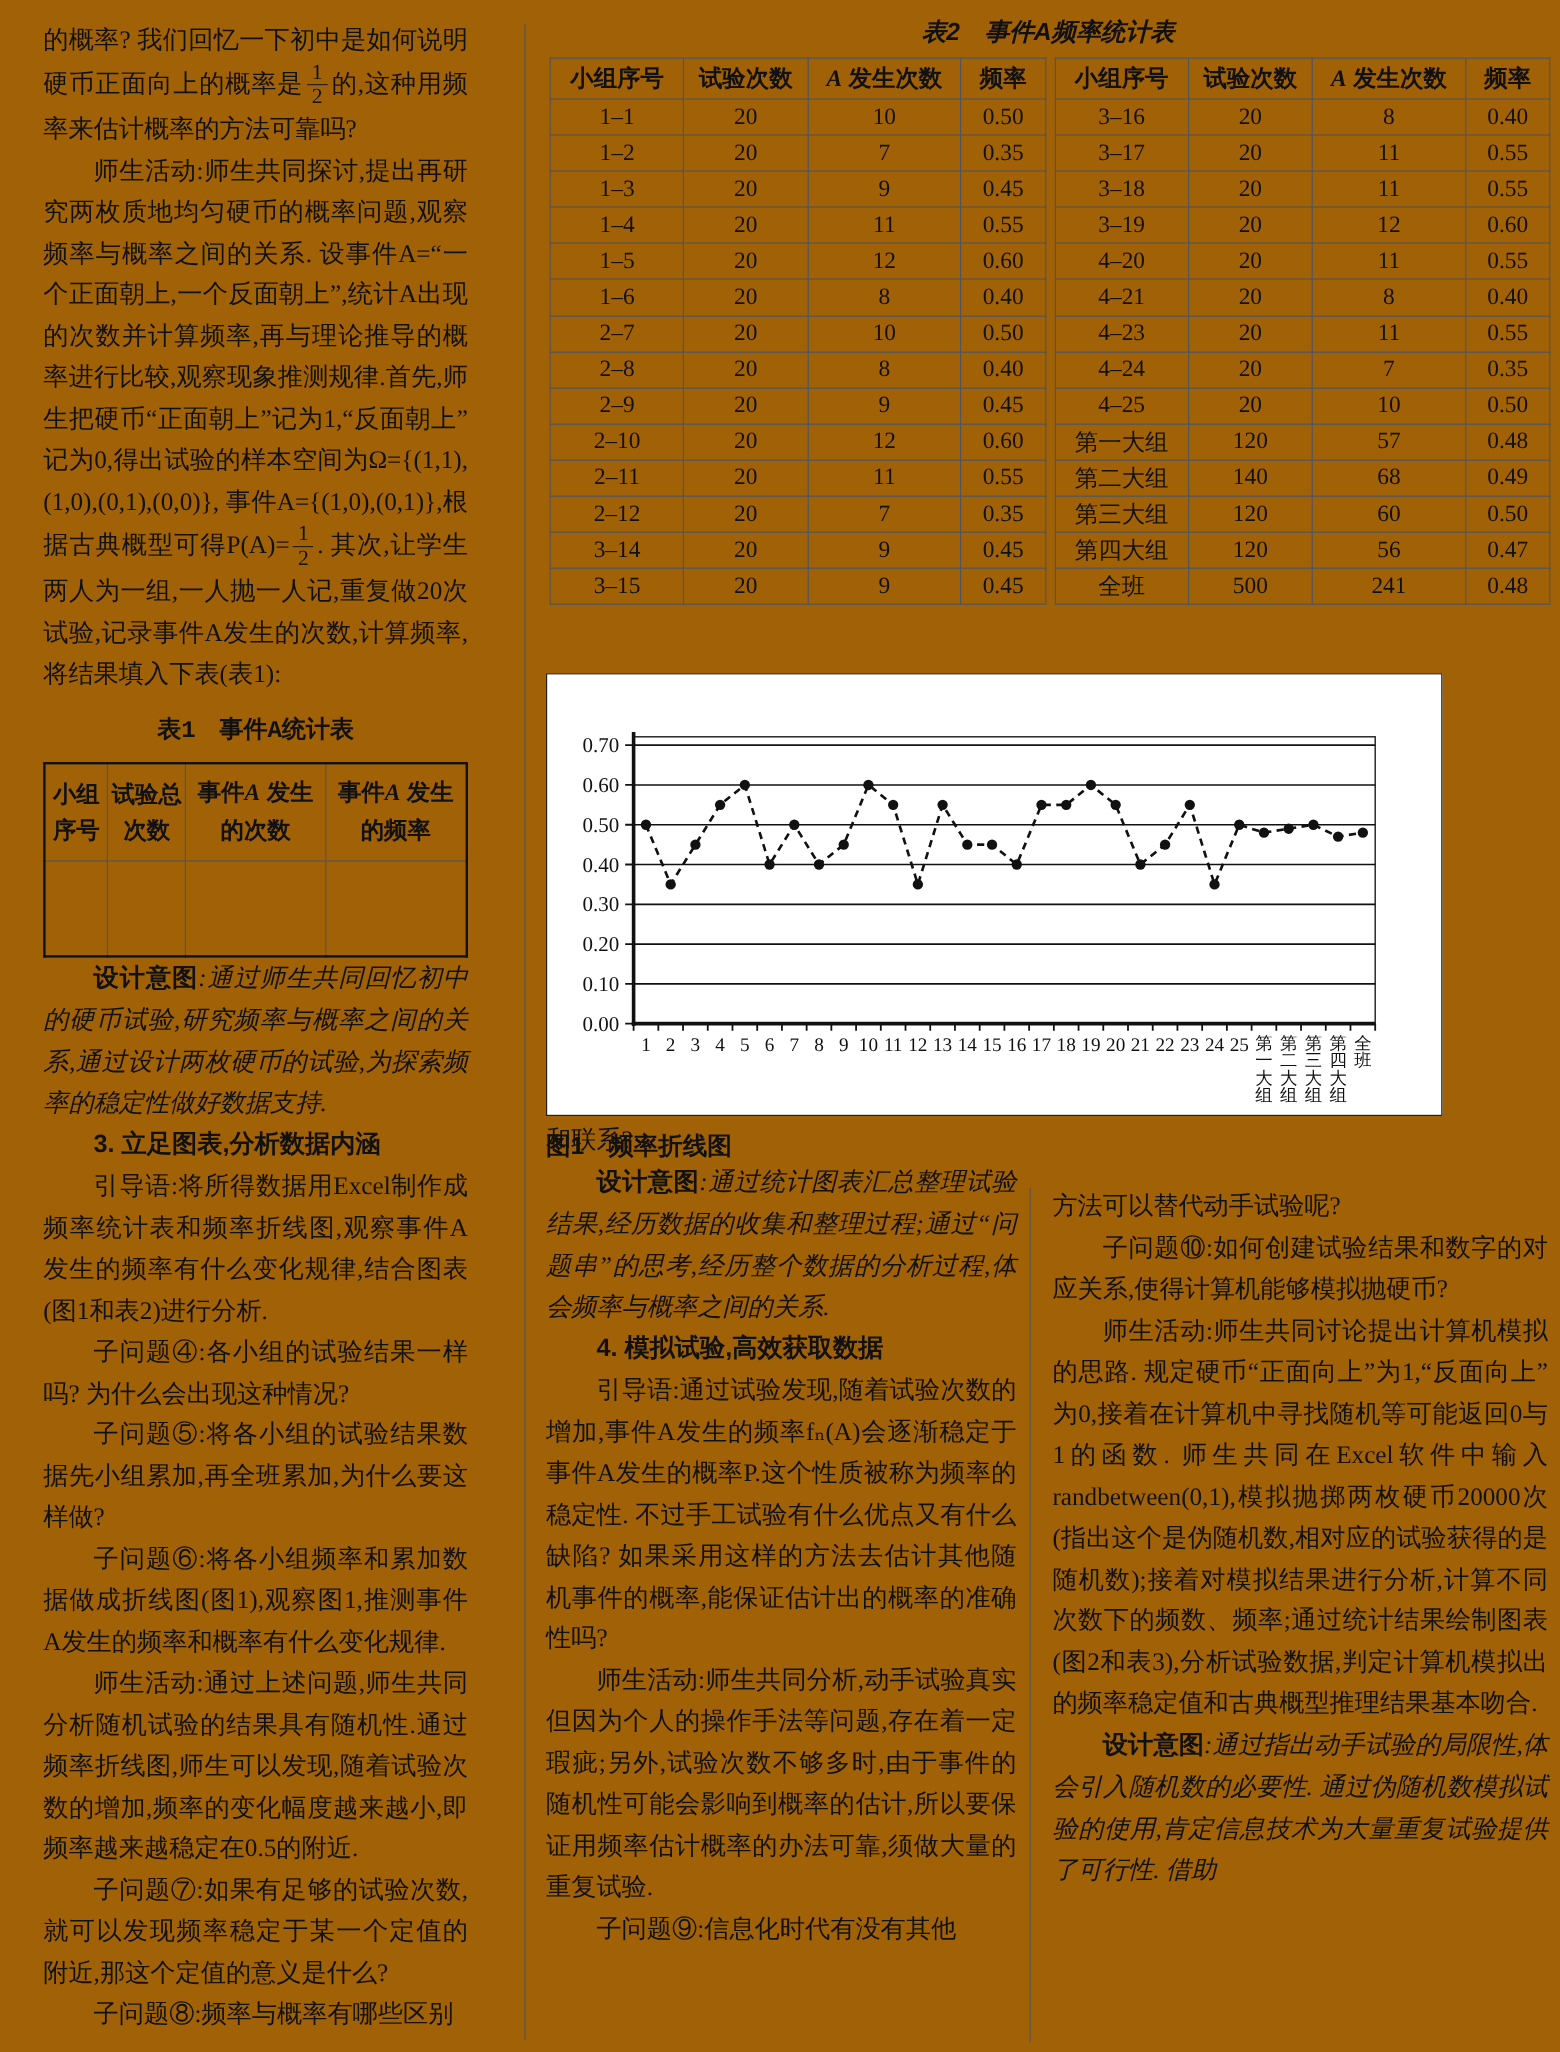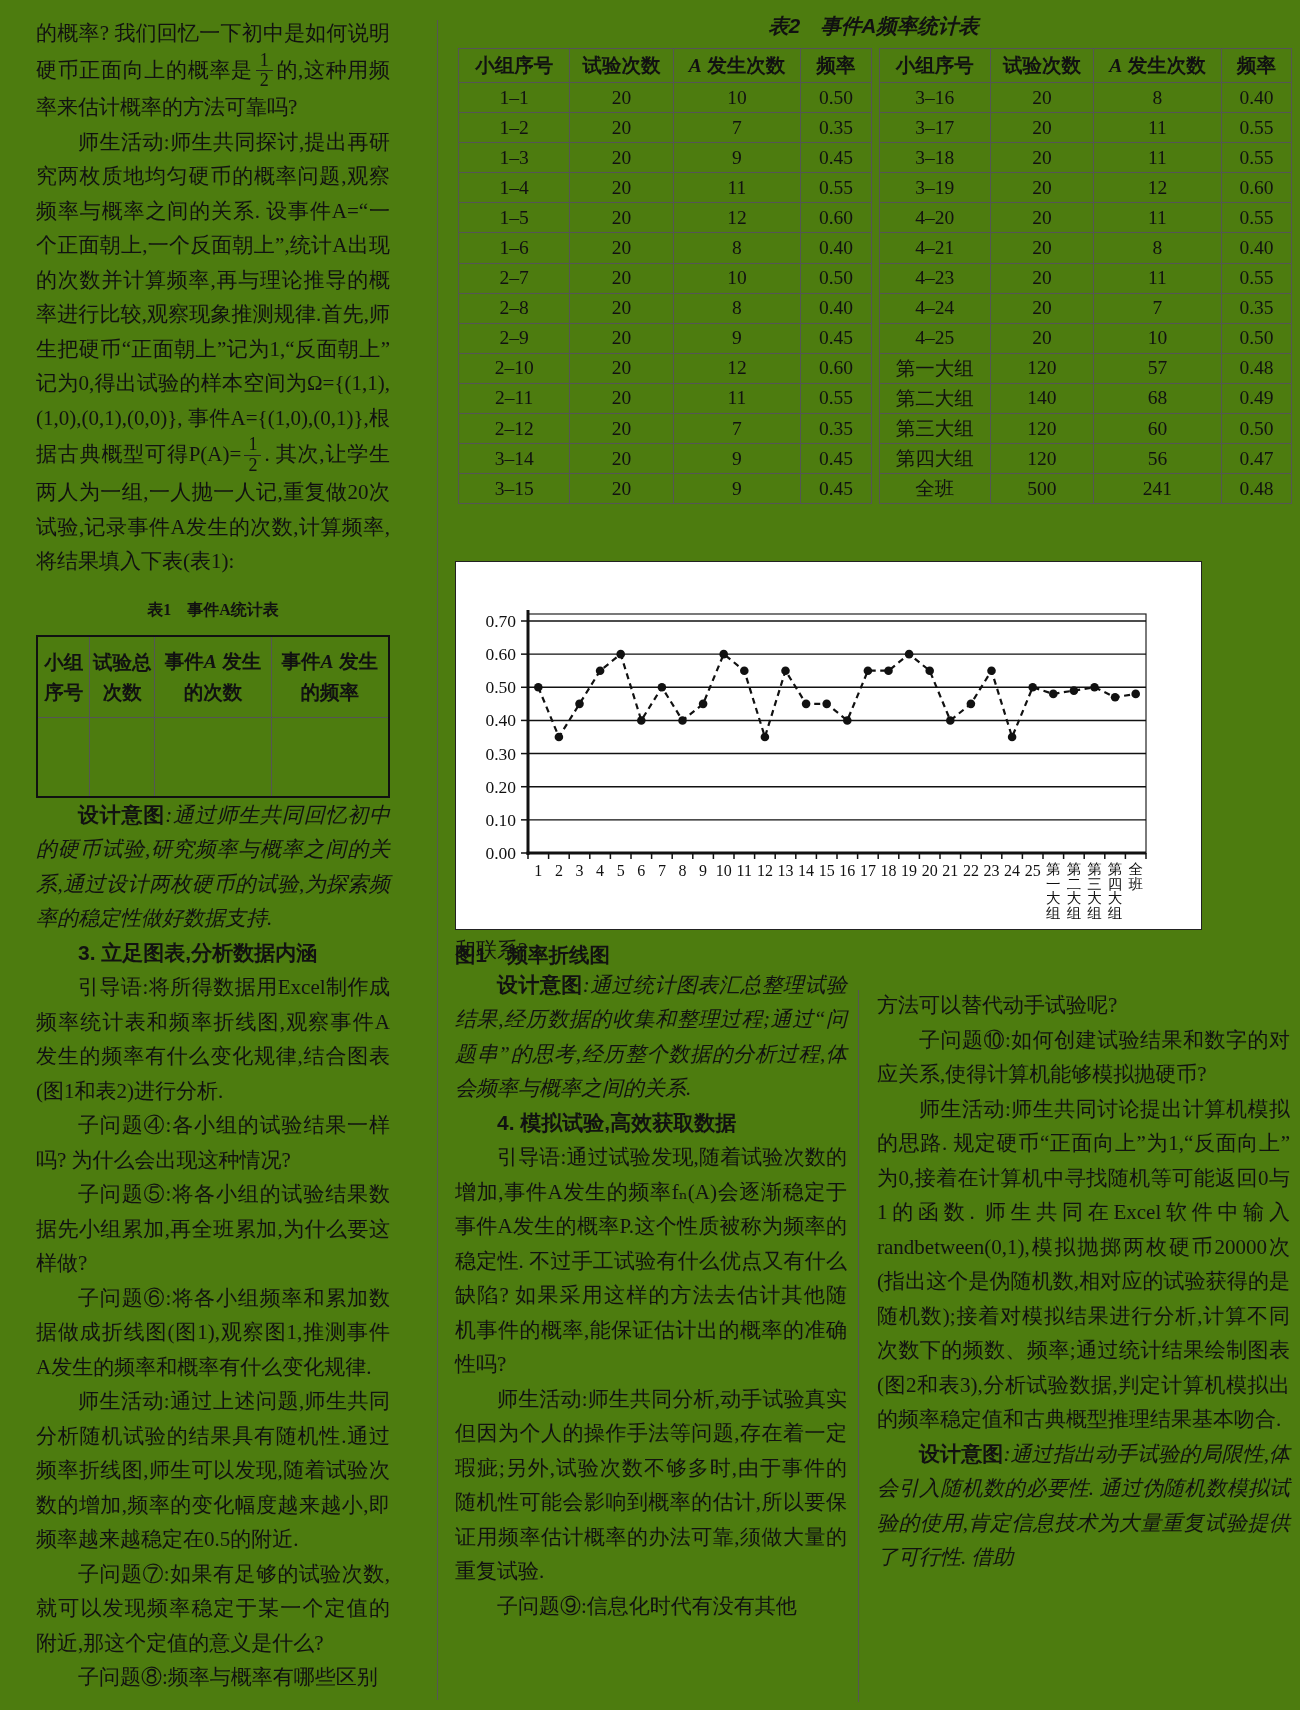--- a/index.html
+++ b/index.html
@@ -1,38 +1,38 @@
 <!DOCTYPE html>
 <html lang="zh"><head>
 <meta charset="utf-8">
 <style>
   html,body{margin:0;padding:0;background:#ffffff;}
-  .page{position:relative;width:1300px;height:1710px;background:#4d7c0f;color:#111;
+  .page{position:relative;width:1300px;height:1710px;background:#a16207;color:#111;
         font-family:"Liberation Serif","DejaVu Serif",serif;overflow:hidden;}
   
   .col{position:absolute;font-size:21px;line-height:34.5px;text-align:justify;}
   .col-left{left:36px;top:16px;width:354px;}
   .col-mid{left:455px;top:933px;width:392px;}
   .col-right{left:877px;top:988px;width:413px;}
   .col p{margin:0;text-indent:2em;}
   .col p.no-indent{text-indent:0;}
   .heading{font-family:"Liberation Sans","DejaVu Sans",sans-serif;font-weight:bold;}
   .lead-hei{font-family:"Liberation Sans","DejaVu Sans",sans-serif;font-weight:bold;}
   .kai{font-style:italic;}
   .frac{display:inline-block;vertical-align:-0.55em;text-align:center;line-height:1.08;
         font-size:18px;margin:0 3px;text-indent:0;}
   .frac .num{display:block;border-bottom:1.6px solid #222;padding:0 4px;}
   .frac .den{display:block;}
   
   .vrule{position:absolute;width:1px;background:#555;}
   .vrule1{left:437px;top:20px;height:1680px;}
   .vrule2{left:858px;top:990px;height:712px;}
   
-  .tbl-title{font-family:Liberation Serif, serif;font-weight:bold;
-             font-size:16px;text-align:center;margin:14px 0 8px 0;text-indent:0 !important;}
+  .tbl-title{font-family:Liberation Mono, monospace;font-weight:bold;
+             font-size:20px;text-align:center;margin:14px 0 8px 0;text-indent:0 !important;}
   table.t1{border-collapse:collapse;width:100%;table-layout:fixed;}
   table.t1 th,table.t1 td{border:1px solid #555;}
   table.t1{border:2px solid #111;}
   table.t1 th{font-family:"Liberation Sans","DejaVu Sans",sans-serif;font-weight:bold;
               font-size:19.5px;line-height:1.55;padding:9px 2px;text-align:center;}
   table.t1 th i{font-family:"Liberation Serif","DejaVu Serif",serif;}
   table.t1 td{height:76px;}
   
   .t2-title{position:absolute;left:455px;top:12px;width:837px;text-align:center;
             font-family:"Liberation Sans","DejaVu Sans",sans-serif;font-weight:bold;font-size:20.5px;font-style:italic;}

